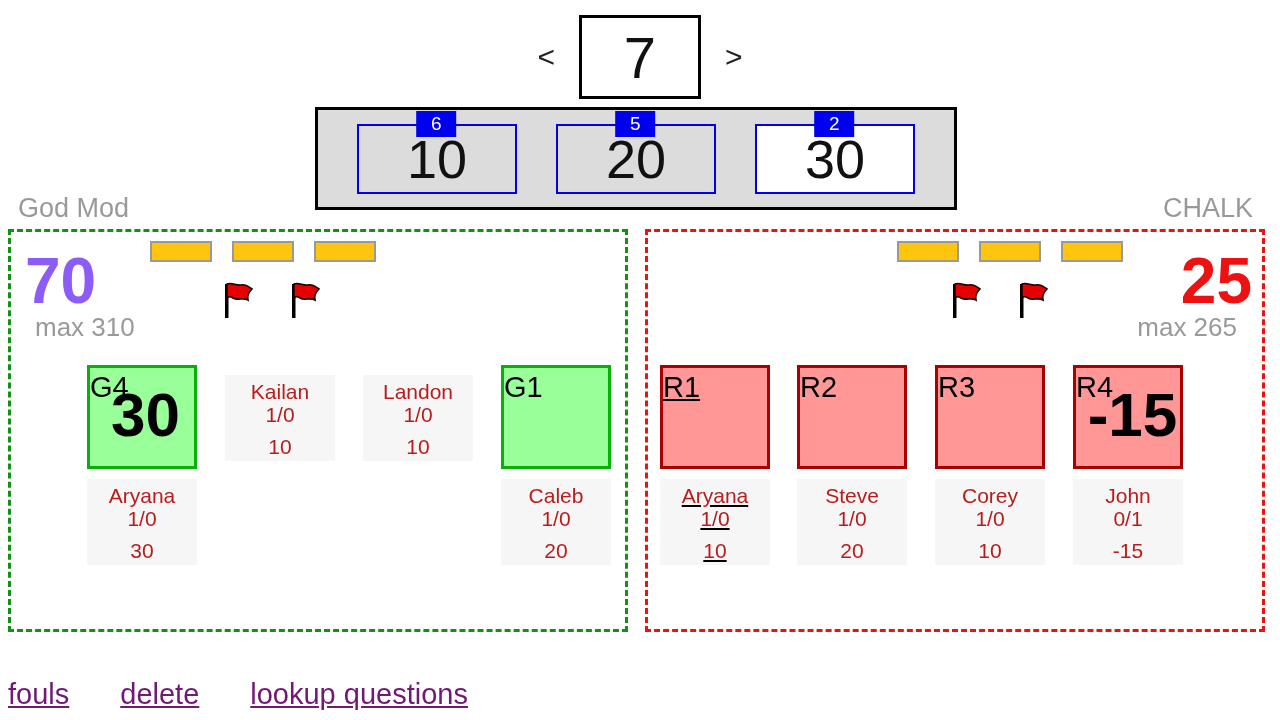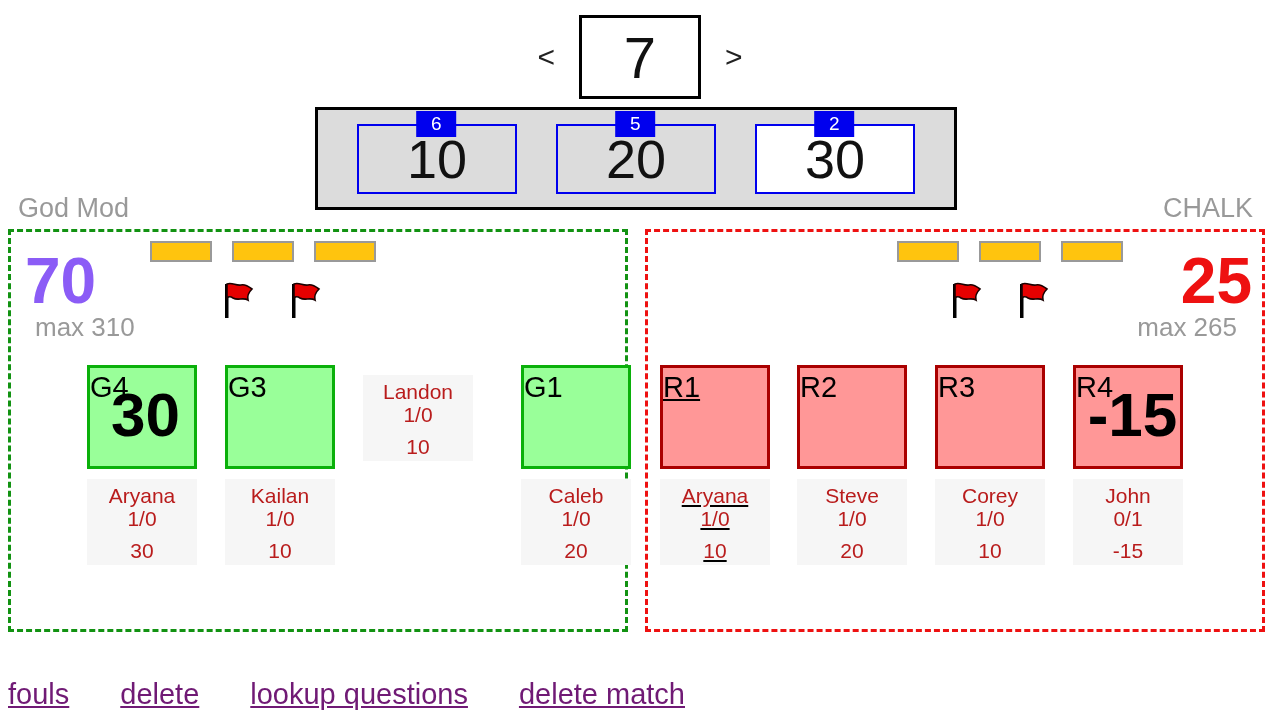--- a/index.html
+++ b/index.html
@@ -51,21 +51,21 @@
 
   .flags { position:absolute; top:48px; display:flex; gap:29px; }
   .panel.left  .flags { left:208px; }
   .panel.right .flags { left:299px; }
   .flag { width:38px; height:40px; display:inline-block; }
 
   .player-col { position:absolute; top:133px; width:110px; }
   .panel.left  .player-col.c1 { left:76px; }
   .panel.left  .player-col.c2 { left:214px; }
   .panel.left  .player-col.c3 { left:352px; }
-  .panel.left  .player-col.c4 { left:510px; }
+  .panel.left  .player-col.c4 { left:490px; }
   .panel.right .player-col.c1 { left:12px;text-decoration:underline; }
   .panel.right .player-col.c2 { left:149px; }
   .panel.right .player-col.c3 { left:287px; }
   .panel.right .player-col.c4 { left:425px; }
 
   .seat-box { position:relative; width:110px; height:104px; border:3px solid;
               text-align:left; cursor:pointer; }
   .panel.left  .seat-box { background:#99ff99; border-color:#0ab00a; }
   .panel.right .seat-box { background:#ff9797; border-color:#aa0000; }
   .seat-label { font-size:29px; color:#000; margin-top:3px; }
@@ -142,24 +142,20 @@
         <div class="seat-label">G4</div>
         <div class="overlay-points">30</div>
       </div>
       <div class="player-card">
         <div class="player-name">Aryana</div>
         <div class="player-record">1/0</div>
         <div class="player-total">30</div>
       </div>
     </div>
     <div class="player-col c2">
-      <div class="seat-box">
-        <div class="seat-label">G3</div>
-        <div class="overlay-points"></div>
-      </div>
       <div class="player-card">
         <div class="player-name">Kailan</div>
         <div class="player-record">1/0</div>
         <div class="player-total">10</div>
       </div>
     </div>
     <div class="player-col c3">
       <div class="player-card">
         <div class="player-name">Landon</div>
         <div class="player-record">1/0</div>
@@ -246,16 +242,15 @@
         <div class="player-record">0/1</div>
         <div class="player-total">-15</div>
       </div>
     </div>
   </div>
 
   <div class="footer-links">
     <a>fouls</a>
     <a>delete</a>
     <a>lookup questions</a>
-    <a>delete match</a>
   </div>
 
 </div>
 
 </body></html>

